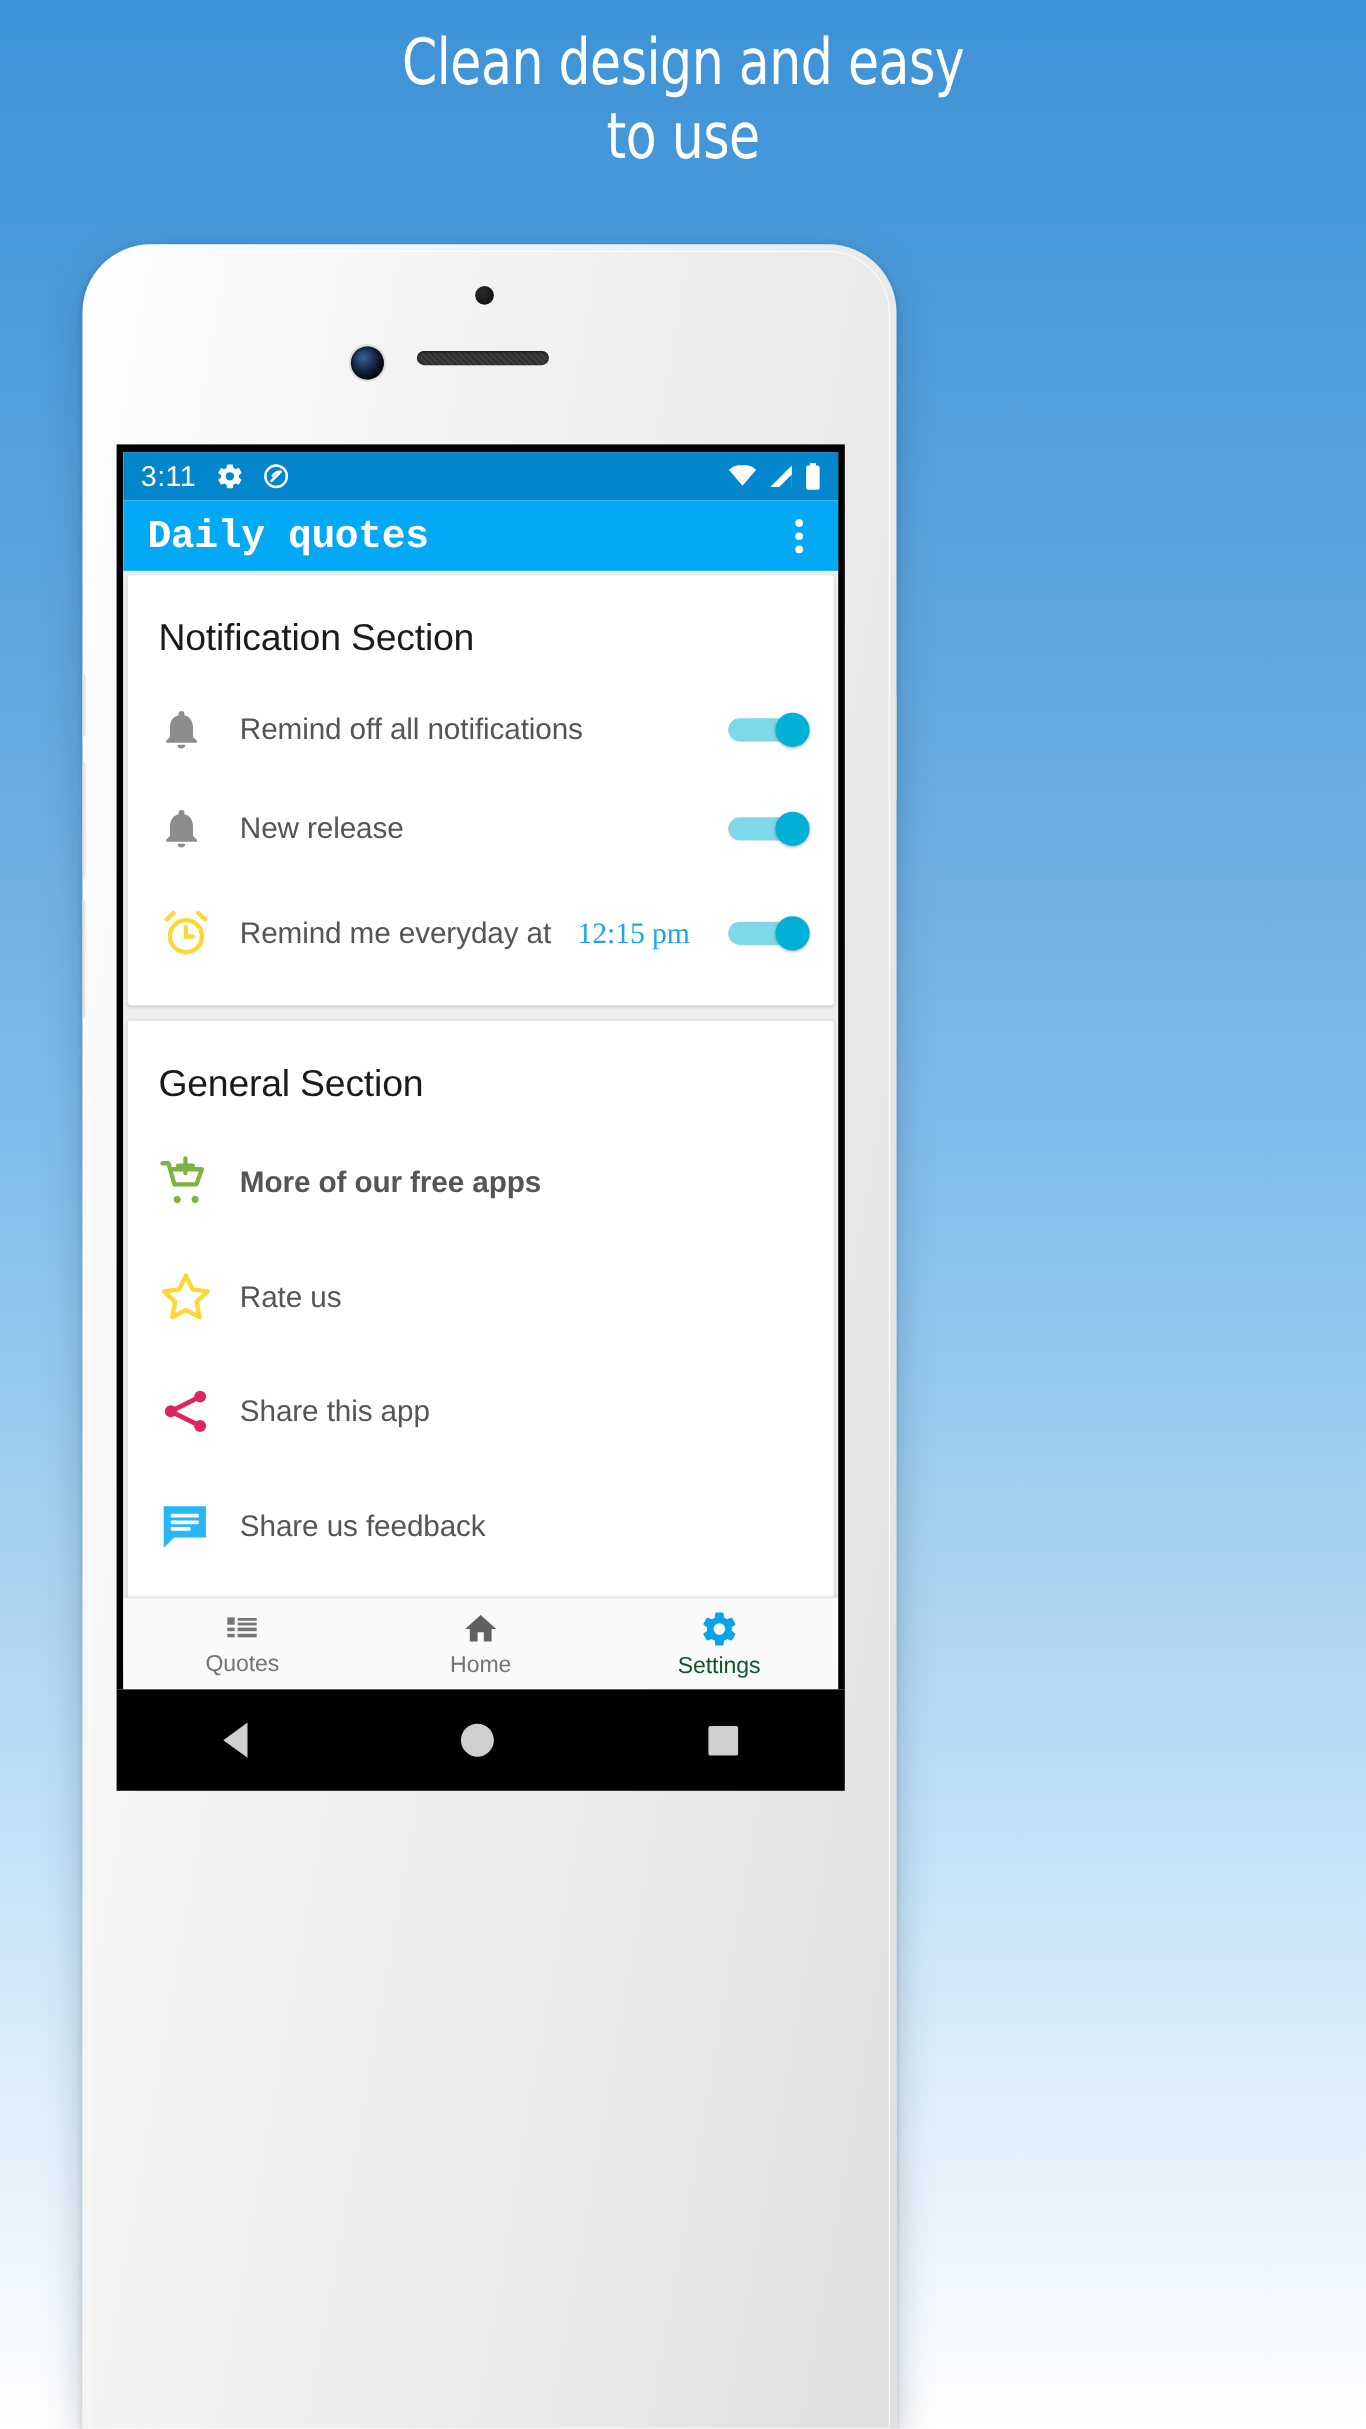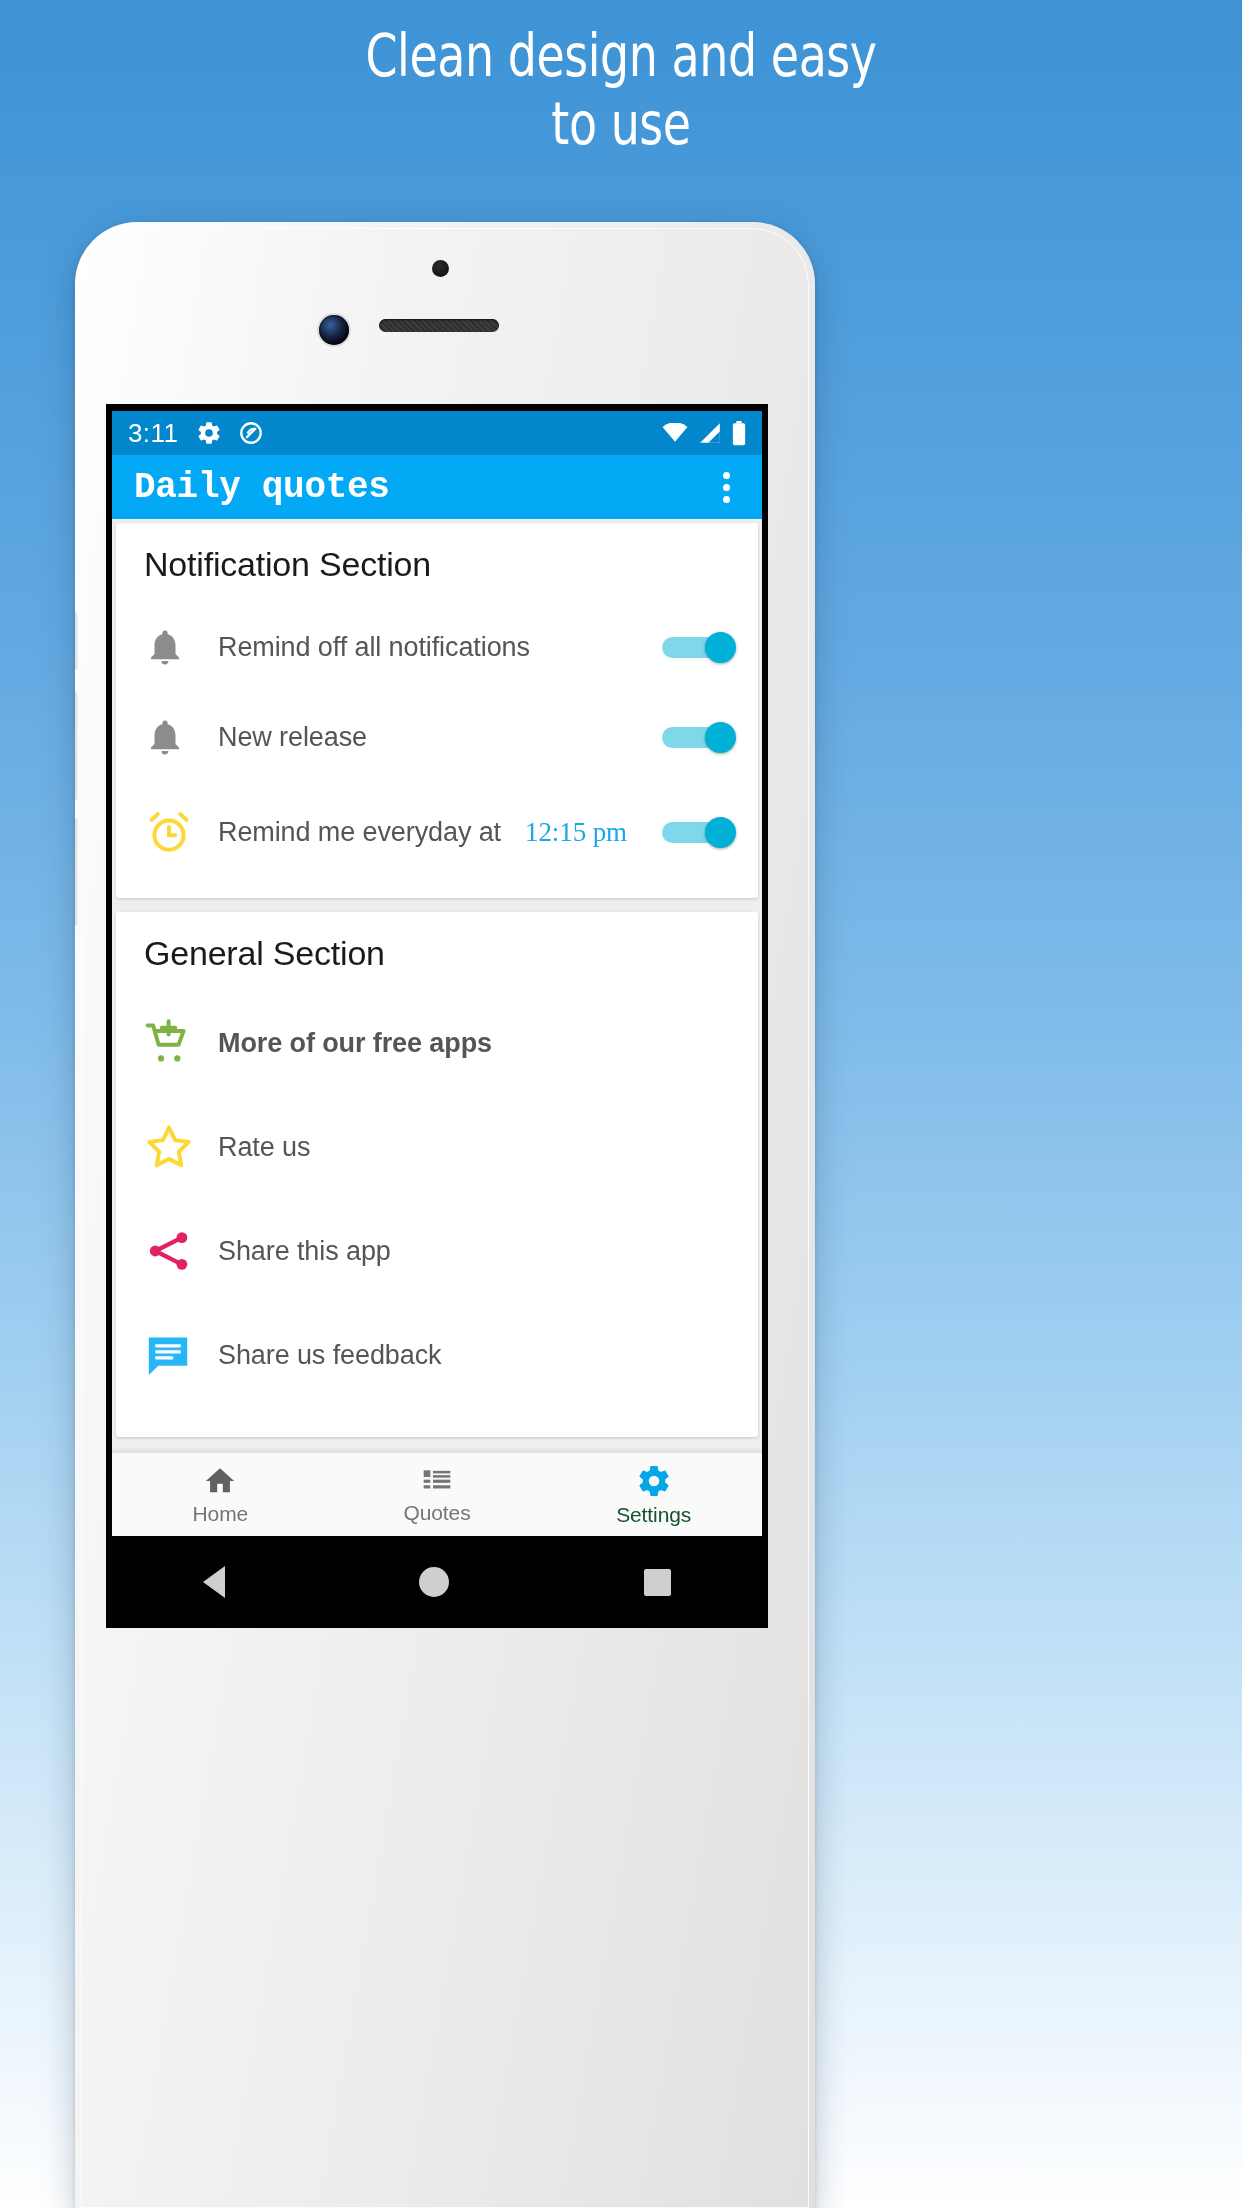--- a/index.html
+++ b/index.html
@@ -100,21 +100,21 @@
   .overflow-btn i{ width:7px; height:7px; border-radius:50%; background:#fff; display:block; }
 
   
   .scroll-area{ position:relative; height:997px; background:#eeeeee; overflow:hidden; }
   .card{
     background:#ffffff; margin:4px 4px 0 4px; border-radius:3px;
     box-shadow:0 1px 3px rgba(0,0,0,0.17);
   }
   .card + .card{ margin-top:14px; }
   .section-title{
-    font-size:34px; color:#1a1a1a; padding:22px 0 18px 28px; font-weight:400;
+    font-size:34px; color:#1a1a1a; padding:38px 0 18px 28px; font-weight:400;
     letter-spacing:-0.2px;
   }
   .row{
     display:flex; align-items:center; height:90px; padding:0 22px 0 28px;
   }
   .row-icon{ width:74px; display:flex; align-items:center; justify-content:flex-start; flex:none; }
   .row-label{ font-size:27px; color:#555555; letter-spacing:-0.1px; }
   .row-value{ font-size:27px; color:#1aa7e8; margin-left:24px; letter-spacing:-0.1px;font-family:Liberation Serif, serif; }
   .row-spacer{ flex:1; }
 
@@ -326,40 +326,40 @@
             </span>
             <span class="row-label">Share us feedback</span>
           </div>
           <div style="height:30px"></div>
         </div>
       </div>
 
       <div class="bottom-nav">
         <div class="nav-item">
           <span>
-            <svg width="34" height="34" viewBox="0 0 24 24" fill="#616161">
-              <path d="M10 20v-6h4v6h5v-8h3L12 3 2 12h3v8z"></path>
-            </svg>
-          </span>
-          <span class="nav-label">Home</span>
-        </div>
-        <div class="nav-item">
-          <span>
             <svg width="32" height="32" viewBox="0 0 24 24" fill="#757575">
               <rect x="2" y="4" width="5" height="5"></rect>
                 <rect x="2" y="11" width="5" height="2.4"></rect>
               <rect x="2" y="15.2" width="5" height="2.4"></rect>
               <rect x="9" y="4.4" width="13" height="1.9"></rect>
                 <rect x="9" y="7.6" width="13" height="1.9"></rect>
               <rect x="9" y="11" width="13" height="2.4"></rect>
                 <rect x="9" y="15.2" width="13" height="2.4"></rect>
             </svg>
           </span>
           <span class="nav-label">Quotes</span>
         </div>
+        <div class="nav-item">
+          <span>
+            <svg width="34" height="34" viewBox="0 0 24 24" fill="#616161">
+              <path d="M10 20v-6h4v6h5v-8h3L12 3 2 12h3v8z"></path>
+            </svg>
+          </span>
+          <span class="nav-label">Home</span>
+        </div>
         <div class="nav-item active">
           <span>
             <svg width="36" height="36" viewBox="0 0 24 24" fill="#06a5e8">
               <path d="M19.43 12.98c.04-.32.07-.64.07-.98s-.03-.66-.07-.98l2.11-1.65a.5.5 0 0 0 .12-.64l-2-3.46a.5.5 0 0 0-.61-.22l-2.49 1a7.3 7.3 0 0 0-1.69-.98l-.38-2.65A.49.49 0 0 0 14 2h-4a.49.49 0 0 0-.49.42l-.38 2.65c-.61.25-1.17.59-1.69.98l-2.49-1a.5.5 0 0 0-.61.22l-2 3.46c-.13.22-.07.49.12.64l2.11 1.65c-.04.32-.07.65-.07.98s.03.66.07.98l-2.11 1.65a.5.5 0 0 0-.12.64l2 3.46c.12.22.39.3.61.22l2.49-1c.52.4 1.08.73 1.69.98l.38 2.65c.04.24.24.42.49.42h4c.25 0 .45-.18.49-.42l.38-2.65c.61-.25 1.17-.59 1.69-.98l2.49 1c.22.08.49 0 .61-.22l2-3.46a.5.5 0 0 0-.12-.64l-2.11-1.65zM12 15.5A3.5 3.5 0 1 1 15.5 12 3.5 3.5 0 0 1 12 15.5z"></path>
             </svg>
           </span>
           <span class="nav-label">Settings</span>
         </div>
       </div>
 

